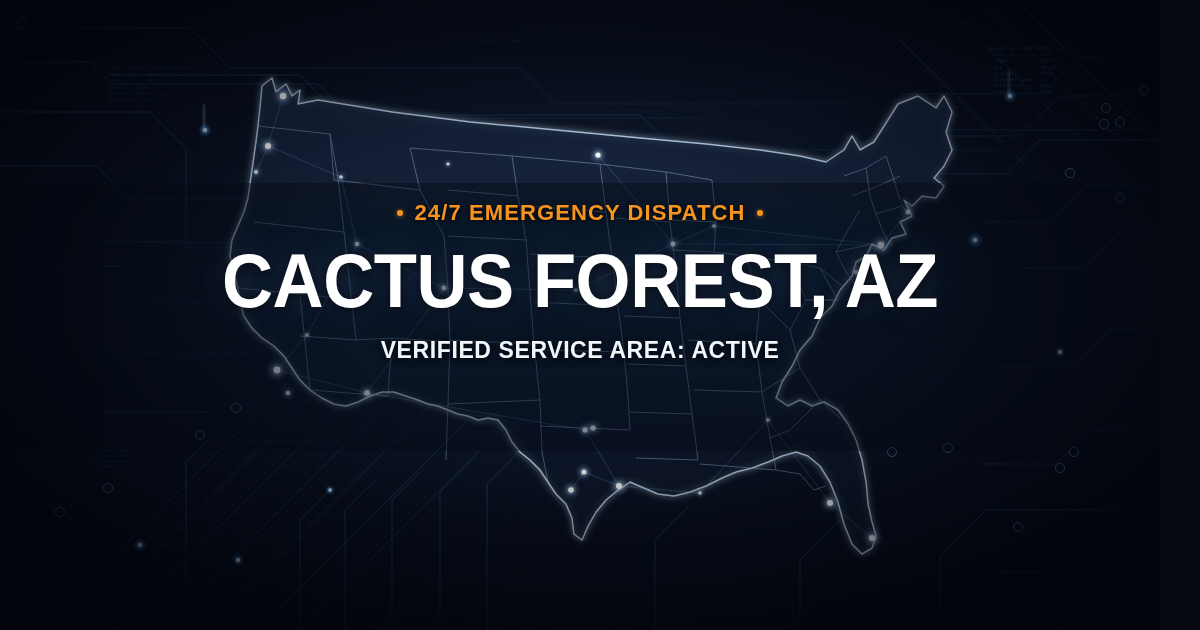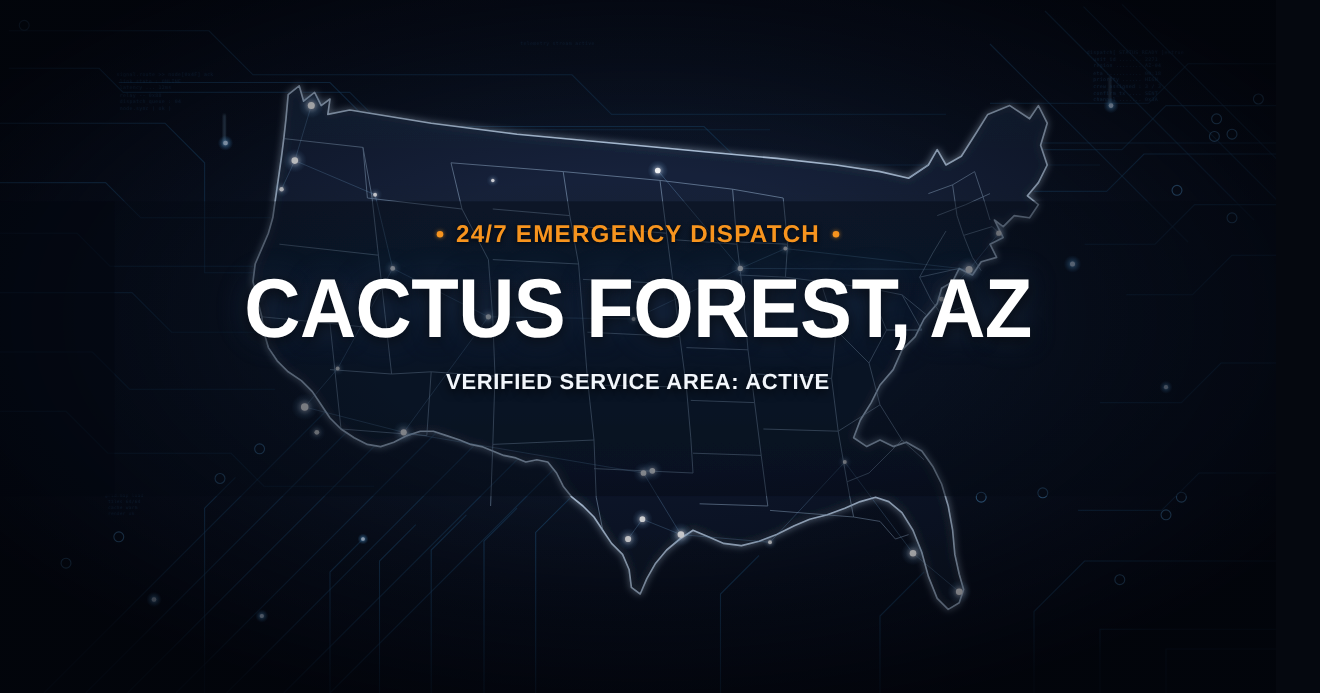--- a/index.html
+++ b/index.html
@@ -100,21 +100,21 @@
     font-weight:bold;
     color:#ffffff;
     letter-spacing:-0.5px;
     line-height:84px;
     transform:scaleX(.93);
     text-shadow:0 3px 14px rgba(0,0,0,.75), 0 0 30px rgba(120,170,230,.25);
     white-space:nowrap;
   }
   .subtitle {
     margin-top:14px;
-    font-size:20px;
+    font-size:23px;
     font-weight:bold;
     letter-spacing:.6px;
     color:#f2f6fb;
     text-shadow:0 2px 9px rgba(0,0,0,.8);
   }
 </style>
 </head>
 <body>
 
 <div class="stage">

